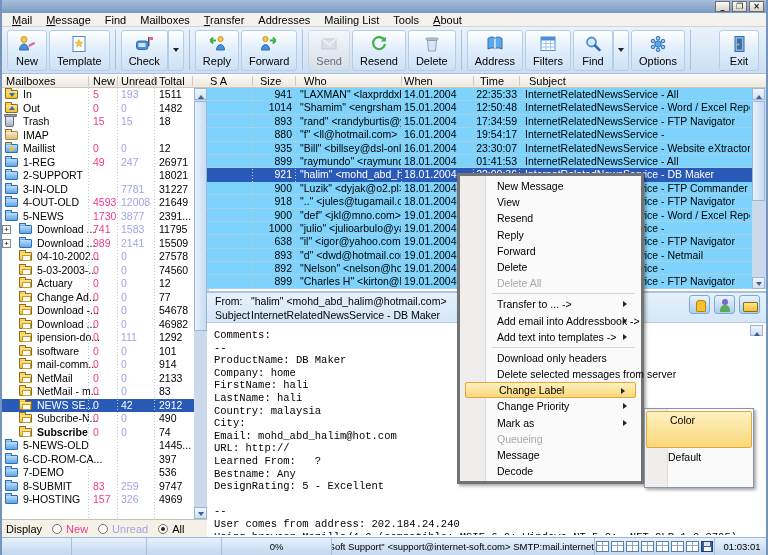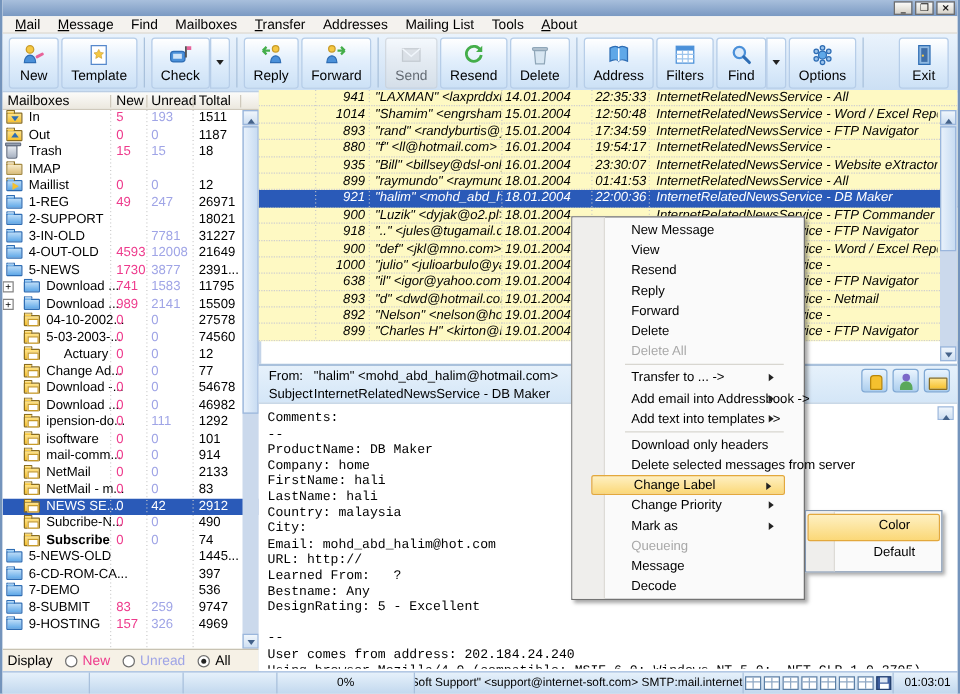--- a/index.html
+++ b/index.html
@@ -50,21 +50,21 @@
   .f-arrow{background:linear-gradient(#BBDCF8,#5FA8E8);border-color:#2E6DB4;}
   .f-arrow::after{content:"";position:absolute;left:4px;top:1px;border:3px solid transparent;border-left:5px solid #F5C02E;}
   .f-trash{width:9px;height:11px;background:linear-gradient(#E8ECF2,#A8B2C2);border:1px solid #667083;border-radius:1px 1px 2px 2px;top:1px;}
   .f-trash::before{top:-3px;left:-2px;width:11px;height:1px;background:#98A2B2;border:1px solid #667083;border-radius:1px;}
   
   .display-bar{position:absolute;left:0;top:519px;width:205px;height:18px;background:#F6F1E6;border-top:1px solid #C8C2B2;display:flex;align-items:center;gap:4px;padding-left:4px;}
   .radio{display:inline-block;width:10px;height:10px;border:1px solid #707070;border-radius:50%;background:#FFF;position:relative;}
   .radio.checked::after{content:"";position:absolute;left:2px;top:2px;width:4px;height:4px;border-radius:50%;background:#222;}
   
   .list-header{left:205px;top:74px;right:0;}
-  .msg-rows{position:absolute;left:205px;top:72px;right:0;height:201px;background:#fef9c3;overflow:hidden;font-style:italic;}
+  .msg-rows{position:absolute;left:205px;top:88px;right:0;height:201px;background:#7dd3fc;overflow:hidden;}
   .msg-row{position:relative;height:13.4px;border-bottom:1px dotted #CFCFCF;font-size:10.5px;}
   .msg-row span{position:absolute;top:0;line-height:13px;white-space:nowrap;overflow:hidden;}
   .m-size{left:40px;width:45px;text-align:right;}
   .m-who{left:93px;width:101px;}
   .m-when{left:197px;width:66px;}
   .m-time{left:260px;width:50px;text-align:right;}
   .m-subject{left:318px;right:16px;}
   .msg-row.selected{background:#2A5AB8;color:#FFF;border-bottom-color:#2A5AB8;}
   
   .preview{position:absolute;left:205px;top:291px;right:0;bottom:18px;background:#FFF;border-top:2px solid #A9C1DC;}
@@ -80,30 +80,30 @@
   .pv-scrolltop{position:absolute;right:3px;top:32px;width:13px;height:11px;border:1px solid #9AB6DC;background:linear-gradient(#F0F6FC,#CEDFF2);}
   .pv-scrolltop::after{content:"";position:absolute;left:3px;top:3px;border:3px solid transparent;border-bottom:4px solid #44628A;}
   .pv-body{position:absolute;left:7px;top:36px;right:18px;bottom:2px;font-family:"Liberation Mono","DejaVu Sans Mono",monospace;font-size:10.5px;line-height:12.6px;white-space:pre;overflow:hidden;}
   
   .sb{position:absolute;width:13px;background:#CBD9EC;}
   .sb-arrow{position:absolute;left:0;width:13px;height:12px;border:1px solid #9AB6DC;background:linear-gradient(#F0F6FC,#CEDFF2);}
   .sb-arrow.up::after{content:"";position:absolute;left:3px;top:3px;border:3px solid transparent;border-bottom:4px solid #44628A;}
   .sb-arrow.down::after{content:"";position:absolute;left:3px;top:4px;border:3px solid transparent;border-top:4px solid #44628A;}
   .sb-thumb{position:absolute;left:0;width:13px;border:1px solid #9AB6DC;background:linear-gradient(90deg,#E8F1FB,#C8DCF2);}
   
-  .ctx{position:absolute;left:455px;top:173px;width:187px;background:#FAFAFA;border:1px solid #737373;box-shadow:2px 2px 3px rgba(0,0,0,.35);padding:2px 14px;z-index:50;}
+  .ctx{position:absolute;left:455px;top:173px;width:187px;background:#FAFAFA;border:3px solid #737373;box-shadow:2px 2px 3px rgba(0,0,0,.35);padding:2px 4px;z-index:50;}
   .ctx::before{content:"";position:absolute;left:0;top:0;bottom:0;width:25px;background:#EFEEEC;border-right:1px solid #DDDBD6;}
   .ctx-item{position:relative;height:16.2px;line-height:16.2px;padding-left:33px;white-space:nowrap;font-size:10.5px;}
   .ctx-item.disabled{color:#A8A8A8;}
   .ctx-item.hl{background:linear-gradient(#FEF0C2,#FBD878);border:1px solid #E3A83C;border-radius:2px;margin:0 1px;line-height:14.2px;height:16.2px;}
   .ctx-arrow{position:absolute;right:7px;top:5px;border:3px solid transparent;border-left:4px solid #222;}
   .ctx-sep{height:1px;background:#D8D6D0;margin:2px 2px 2px 28px;}
   .ctxsub{position:absolute;left:642px;top:408px;width:110px;background:#FAFAFA;border:1px solid #8296B0;box-shadow:2px 2px 3px rgba(0,0,0,.35);padding:2px 0;z-index:51;}
   .ctxsub::before{content:"";position:absolute;left:0;top:0;bottom:0;width:22px;background:#EFEEEC;border-right:1px solid #DDDBD6;}
-  .ctxsub .ctx-item{padding-left:33px;height:22px;line-height:19px;text-align:center;}
+  .ctxsub .ctx-item{padding-left:23px;height:37px;line-height:19px;}
   .ctxsub .ctx-item.hl{line-height:17px;}
   
   .statusbar{position:absolute;left:0;bottom:0;right:0;height:18px;background:linear-gradient(180deg,#E6F1FB,#C2D8EE);border-top:1px solid #9AB6DC;font-size:10px;}
   .st-cell{position:absolute;top:0;bottom:0;border-right:1px solid #A8C0DC;display:flex;align-items:center;justify-content:center;white-space:nowrap;overflow:hidden;}
   .st-icons{display:flex;gap:2px;align-items:center;}
   .li-box{width:13px;height:11px;border:1px solid #5B7FA6;background:#FFF;position:relative;}
   .li-box::before{content:"";position:absolute;left:0;right:0;top:3px;height:1px;background:#8FA8C4;}
   .li-box::after{content:"";position:absolute;top:0;bottom:0;left:5px;width:1px;background:#8FA8C4;}
   .li-floppy{width:12px;height:11px;background:#3E5E9E;border:1px solid #24406E;position:relative;}
   .li-floppy::before{content:"";position:absolute;left:2px;top:0;width:6px;height:4px;background:#DDE6F2;}
@@ -268,21 +268,21 @@
         <span class="t-name" style="left: 21px;">In</span>
         <span class="t-new">5</span>
         <span class="t-unread">193</span>
         <span class="t-total">1511</span>
       </div>
       <div class="tree-row">
         <span class="fldr f-out" style="left: 3px;"></span>
         <span class="t-name" style="left: 21px;">Out</span>
         <span class="t-new">0</span>
         <span class="t-unread">0</span>
-        <span class="t-total">1187</span>
+        <span class="t-total">1482</span>
       </div>
       <div class="tree-row">
         <span class="fldr f-trash" style="left: 3px;"></span>
         <span class="t-name" style="left: 21px;">Trash</span>
         <span class="t-new">15</span>
         <span class="t-unread">15</span>
         <span class="t-total">18</span>
       </div>
       <div class="tree-row">
         <span class="fldr f-tan" style="left: 3px;"></span>
@@ -358,21 +358,21 @@
       </div>
       <div class="tree-row">
         <span class="fldr f-mail" style="left: 17px;"></span>
         <span class="t-name" style="left: 35px;">5-03-2003-...</span>
         <span class="t-new">0</span>
         <span class="t-unread">0</span>
         <span class="t-total">74560</span>
       </div>
       <div class="tree-row">
         <span class="fldr f-mail" style="left: 17px;"></span>
-        <span class="t-name" style="left: 49px;">Actuary</span>
+        <span class="t-name" style="left: 35px;">Actuary</span>
         <span class="t-new">0</span>
         <span class="t-unread">0</span>
         <span class="t-total">12</span>
       </div>
       <div class="tree-row">
         <span class="fldr f-mail" style="left: 17px;"></span>
         <span class="t-name" style="left: 35px;">Change Ad...</span>
         <span class="t-new">0</span>
         <span class="t-unread">0</span>
         <span class="t-total">77</span>

